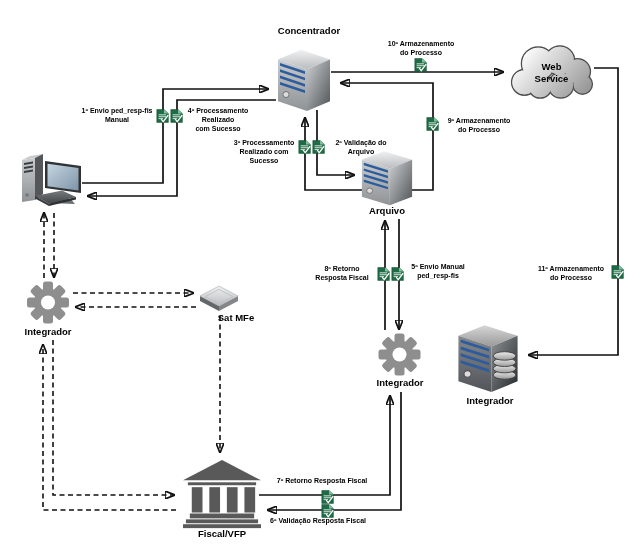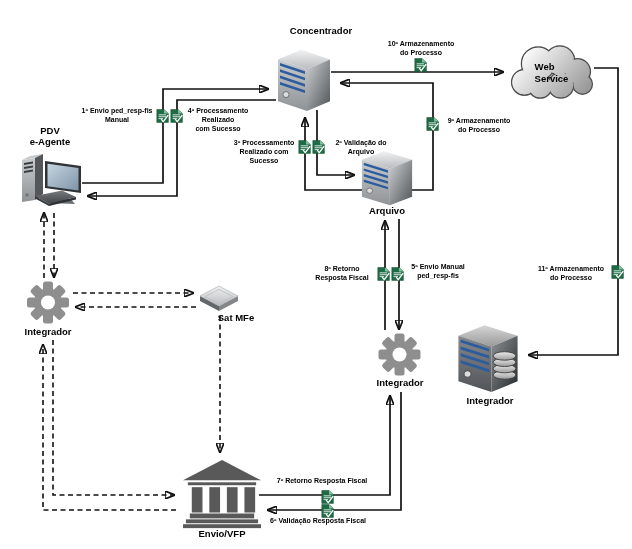--- a/index.html
+++ b/index.html
@@ -9,21 +9,21 @@
   .wires path{fill:none;stroke:#111;stroke-width:1.7}
   .wires path.d{stroke-width:1.6;stroke-dasharray:5 3.5}
   .icon{position:absolute;display:block}
   .icon svg{display:block;width:100%;height:100%}
   .nlabel{position:absolute;font-weight:bold;font-size:9.5px;line-height:1.15;
           text-align:center;white-space:pre-line}
   .elabel{position:absolute;font-weight:bold;font-size:7px;line-height:1.25;
           text-align:center;white-space:pre-line}
   .cloud-label{position:absolute;left:502px;top:41px;width:99px;height:63px;display:flex;
           align-items:center;justify-content:center;font-weight:bold;font-size:9.5px;
-          line-height:1.2;white-space:pre-line}
+          line-height:1.2;text-align:center;white-space:pre-line}
 </style>
 </head>
 <body>
 
 <div class="canvas">
 
   <svg width="0" height="0" style="position:absolute">
     <defs>
       <linearGradient id="gTop" x1="0" y1="0" x2="0" y2="1">
           <stop offset="0" stop-color="#f0f1f2"></stop>
@@ -219,31 +219,29 @@
         <rect x="9" y="28" width="11" height="26"></rect>
         <rect x="27" y="28" width="11" height="26"></rect>
         <rect x="45" y="28" width="11" height="26"></rect>
         <rect x="63" y="28" width="11" height="26"></rect>
         <rect x="7" y="55" width="66" height="5"></rect>
         <rect x="3" y="61" width="74" height="4"></rect>
         <rect x="0" y="66" width="80" height="4"></rect>
       </svg>
     </span>
 
-  <div class="nlabel" style="left:276px;top:26px;width:90px">Concentrador</div>
+  <div class="nlabel" style="left:264px;top:26px;width:90px">Concentrador</div>
   <div class="cloud-label">Web
 Service</div>
   <div class="nlabel" style="left:349px;top:206px;width:76px">Arquivo</div>
-  <div class="nlabel" style="left:8px;top:126px;width:84px">PDV
-e-Agente</div>
   <div class="nlabel" style="left:3px;top:327px;width:90px">Integrador</div>
   <div class="nlabel" style="left:208px;top:313px;width:56px">Sat MFe</div>
   <div class="nlabel" style="left:355px;top:378px;width:90px">Integrador</div>
   <div class="nlabel" style="left:446px;top:396px;width:88px">Integrador</div>
-  <div class="nlabel" style="left:180px;top:529px;width:84px">Envio/VFP</div>
+  <div class="nlabel" style="left:180px;top:529px;width:84px">Fiscal/VFP</div>
 
   <div class="elabel" style="left:74px;top:107px;width:86px">1º Envio ped_resp-fis
 Manual</div>
   <div class="elabel" style="left:178px;top:107px;width:80px">4º Processamento
 Realizado
 com Sucesso</div>
   <div class="elabel" style="left:228px;top:139px;width:72px">3º Processamento
 Realizado com
 Sucesso</div>
   <div class="elabel" style="left:328px;top:139px;width:66px">2º Validação do

